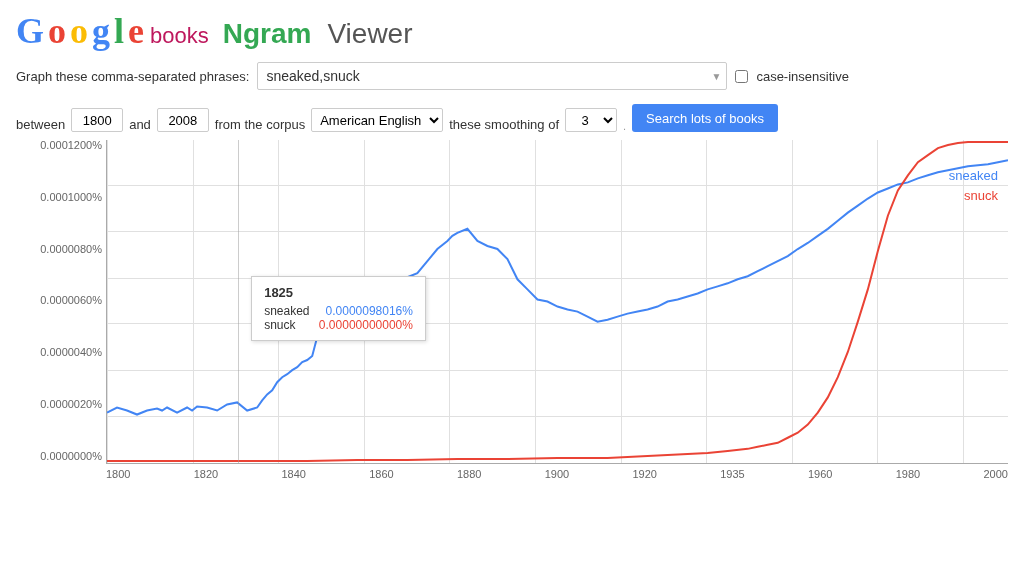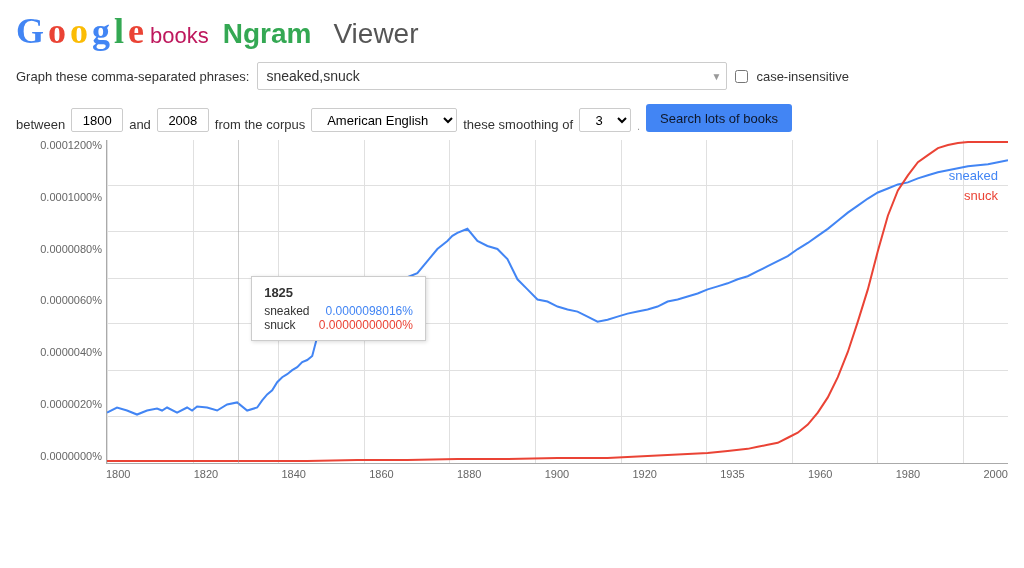--- a/index.html
+++ b/index.html
@@ -7,21 +7,21 @@
     
     #header { padding: 10px 16px 6px 16px; display: flex; align-items: baseline; gap: 4px; }
     .logo-g { color: #4285f4; font-size: 36px; font-weight: bold; font-family: 'Times New Roman', serif; }
     .logo-o1 { color: #ea4335; font-size: 36px; font-weight: bold; font-family: 'Times New Roman', serif; }
     .logo-o2 { color: #fbbc05; font-size: 36px; font-weight: bold; font-family: 'Times New Roman', serif; }
     .logo-g2 { color: #4285f4; font-size: 36px; font-weight: bold; font-family: 'Times New Roman', serif; }
     .logo-l { color: #34a853; font-size: 36px; font-weight: bold; font-family: 'Times New Roman', serif; }
     .logo-e { color: #ea4335; font-size: 36px; font-weight: bold; font-family: 'Times New Roman', serif; }
     .logo-books { color: #be185d; font-size: 22px; font-weight: normal; margin-left: 2px; }
     .logo-ngram { color: #34a853; font-size: 28px; font-weight: bold; margin-left: 10px; }
-    .logo-viewer { color: #555; font-size: 28px; font-weight: normal; margin-left: 18px; }
+    .logo-viewer { color: #555; font-size: 28px; font-weight: normal; margin-left: 12px; }
     
     #controls { padding: 4px 16px 4px 16px; }
     #row1 { display: flex; align-items: center; gap: 8px; margin-bottom: 14px; }
     #row2 { display: flex; align-items: flex-end; gap: 6px; flex-wrap: wrap; }
     
     .label-text { font-size: 13px; color: #333; white-space: nowrap; }
     
     .phrase-input { 
       border: 1px solid #ccc; 
       padding: 4px 8px; 
@@ -50,41 +50,41 @@
       padding: 2px 4px;
       font-size: 13px;
       width: 52px;
       height: 24px;
       text-align: center;
       border-radius: 2px;
     }
     
     .corpus-select {
       border: 1px solid #ccc;
-      padding: 2px 11px;
+      padding: 2px 4px;
       font-size: 13px;
       height: 24px;
       border-radius: 2px;
       background: #fff;
     }
     
     .smoothing-select {
       border: 1px solid #ccc;
       padding: 2px 4px;
       font-size: 13px;
       height: 24px;
       width: 52px;
       border-radius: 2px;
       background: #fff;
       text-align: center;
     }
     
     .search-btn {
       background: #4285f4;
-      color: #0f172a;
+      color: #ffffff;
       border: none;
       padding: 5px 14px;
       font-size: 13px;
       border-radius: 3px;
       cursor: pointer;
       height: 28px;
       white-space: nowrap;
     }
     
     .case-checkbox { width: 13px; height: 13px; }

